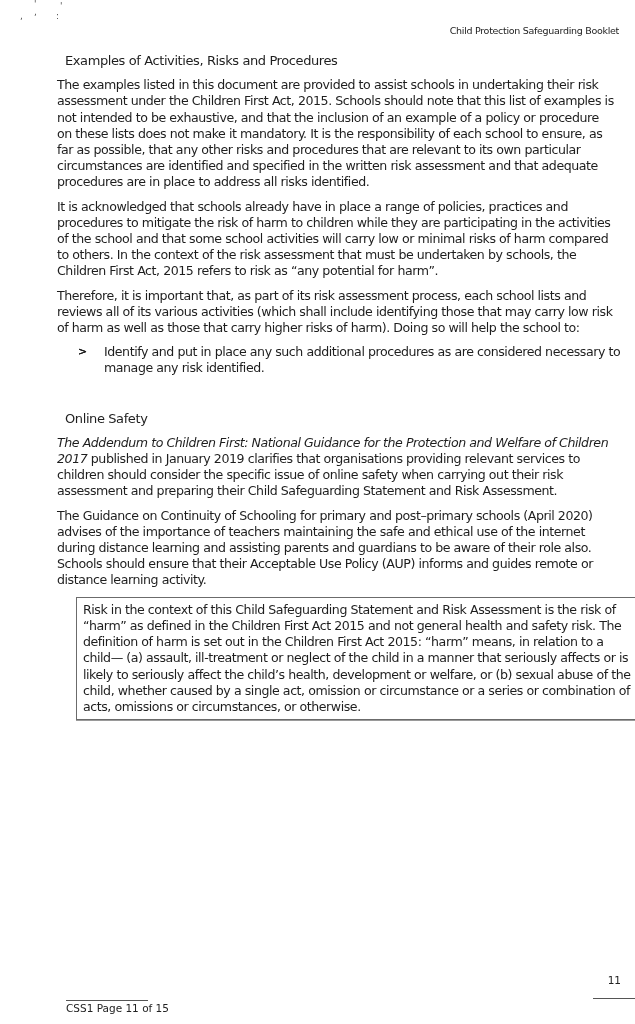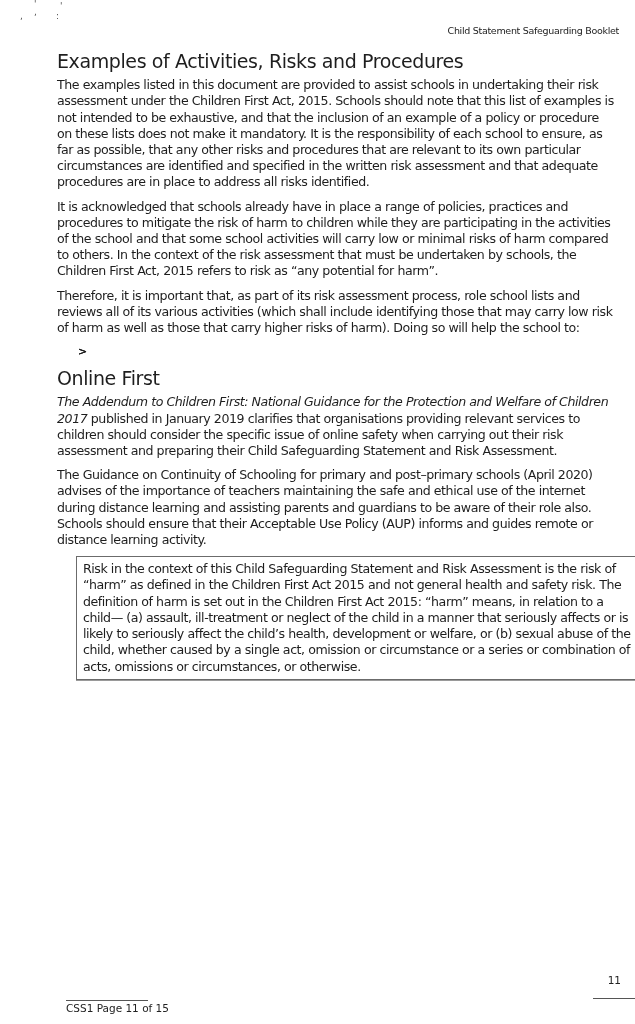--- a/index.html
+++ b/index.html
@@ -10,21 +10,21 @@
     .specks { position: absolute; left: 20px; top: 0; font-size: 9px; color: #555; line-height: 8px; }
     .specks span { position: absolute; }
     .running-header {
       position: absolute; right: 16px; top: 25px;
       font-size: 9.5px; letter-spacing: -0.3px; color: #222;
     }
     .content {
       position: absolute; left: 57px; top: 53px; width: 566px;
       font-size: 12.6px; line-height: 16.2px; letter-spacing: -0.45px;
     }
-    .heading { font-size: 19px; margin: 0 0 8px 0; letter-spacing: -0.4px; }
+    .heading { font-size: 13px; margin: 0 0 8px 8px; letter-spacing: -0.4px; }
     p { margin: 0 8px 8px 0; }
     .bullets { list-style: none; margin: 2px 0 0 0; padding: 0; }
     .bullets li { position: relative; padding-left: 47px; margin-bottom: 8px; }
     .bullets .marker { position: absolute; left: 21px; top: 0; font-size: 11px; }
     .gap { height: 26px; }
     em { font-style: italic; }
     .def-box {
       border: 1px solid #6b6b6b; margin: 6px 0 0 19px; width: 548px;
       padding: 4px 6px 4px 6px; box-shadow: 0 1px 0 #9a9a9a;
     }
@@ -37,43 +37,44 @@
 </head>
 <body>
 
 <div class="specks">
   <span style="left:14px;top:0px;">' ,</span>
   <span style="left:40px;top:2px;">'</span>
   <span style="left:0px;top:12px;">,</span>
   <span style="left:36px;top:12px;">:</span>
 </div>
 
-<div class="running-header">Child Statement Safeguarding Booklet</div>
+<div class="running-header">Child Protection Safeguarding Booklet</div>
 
 <div class="content">
   <div class="heading">Examples of Activities, Risks and Procedures</div>
   <p>The examples listed in this document are provided to assist schools in undertaking their risk assessment under the Children First Act, 2015. Schools should note that this list of examples is not intended to be exhaustive, and that the inclusion of an example of a policy or procedure on these lists does not make it mandatory. It is the responsibility of each school to ensure, as far as possible, that any other risks and procedures that are relevant to its own particular circumstances are identified and specified in the written risk assessment and that adequate procedures are in place to address all risks identified.</p>
   <p>It is acknowledged that schools already have in place a range of policies, practices and procedures to mitigate the risk of harm to children while they are participating in the activities of the school and that some school activities will carry low or minimal risks of harm compared to others. In the context of the risk assessment that must be undertaken by schools, the Children First Act, 2015 refers to risk as “any potential for harm”.</p>
-  <p>Therefore, it is important that, as part of its risk assessment process, role school lists and reviews all of its various activities (which shall include identifying those that may carry low risk of harm as well as those that carry higher risks of harm). Doing so will help the school to:</p>
+  <p>Therefore, it is important that, as part of its risk assessment process, each school lists and reviews all of its various activities (which shall include identifying those that may carry low risk of harm as well as those that carry higher risks of harm). Doing so will help the school to:</p>
 
   <ul class="bullets">
     <li>
       <span class="marker">&gt;</span>
     </li>
     <li>
       <span class="marker">&gt;</span>
     </li>
     <li>
       <span class="marker">&gt;</span>
+      <span>Identify and put in place any such additional procedures as are considered necessary to manage any risk identified.</span>
     </li>
   </ul>
 
   <div class="gap"></div>
 
-  <div class="heading">Online First</div>
+  <div class="heading">Online Safety</div>
   <p>
     <em>The Addendum to Children First: National Guidance for the Protection and Welfare of Children 2017</em><span> published in January 2019 clarifies that organisations providing relevant services to children should consider the specific issue of online safety when carrying out their risk assessment and preparing their Child Safeguarding Statement and Risk Assessment.</span>
   </p>
   <p>The Guidance on Continuity of Schooling for primary and post–primary schools (April 2020) advises of the importance of teachers maintaining the safe and ethical use of the internet during distance learning and assisting parents and guardians to be aware of their role also. Schools should ensure that their Acceptable Use Policy (AUP) informs and guides remote or distance learning activity.</p>
 
   <div class="def-box">
     <p>Risk in the context of this Child Safeguarding Statement and Risk Assessment is the risk of “harm” as defined in the Children First Act 2015 and not general health and safety risk. The definition of harm is set out in the Children First Act 2015: “harm” means, in relation to a child— (a) assault, ill-treatment or neglect of the child in a manner that seriously affects or is likely to seriously affect the child’s health, development or welfare, or (b) sexual abuse of the child, whether caused by a single act, omission or circumstance or a series or combination of acts, omissions or circumstances, or otherwise.</p>
   </div>
 </div>
 

